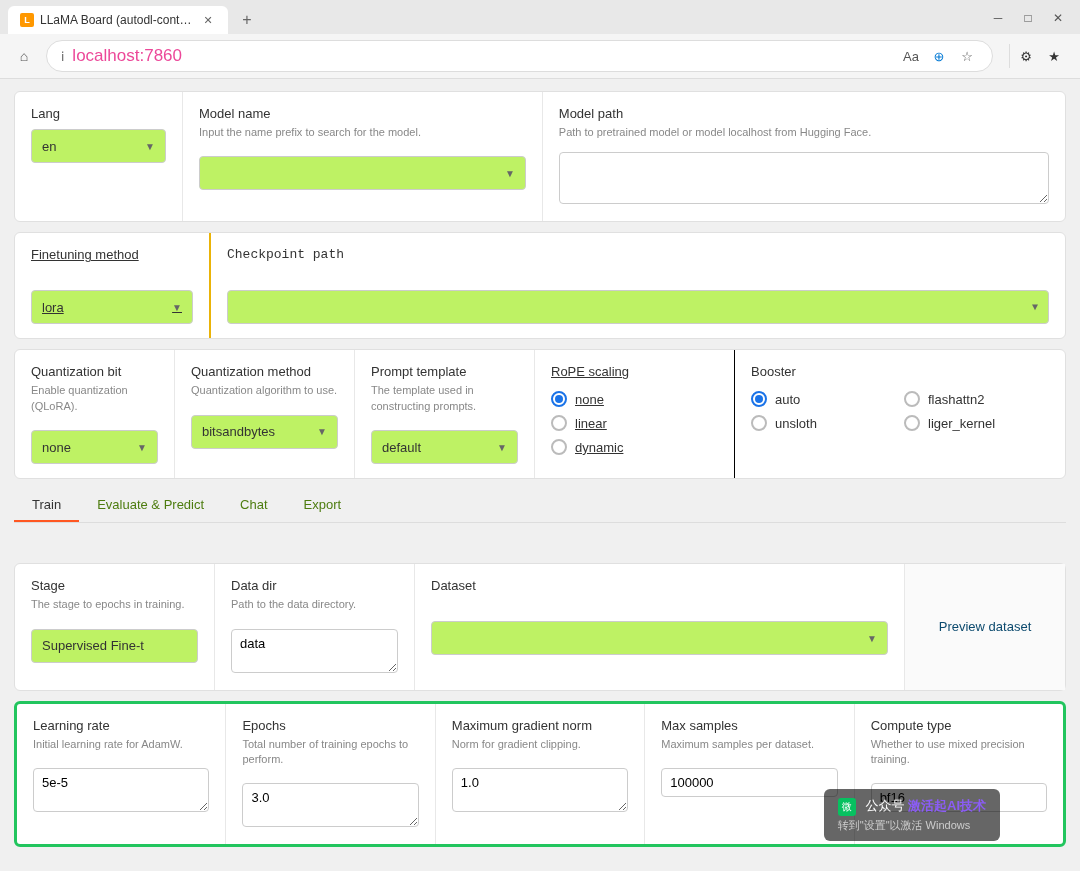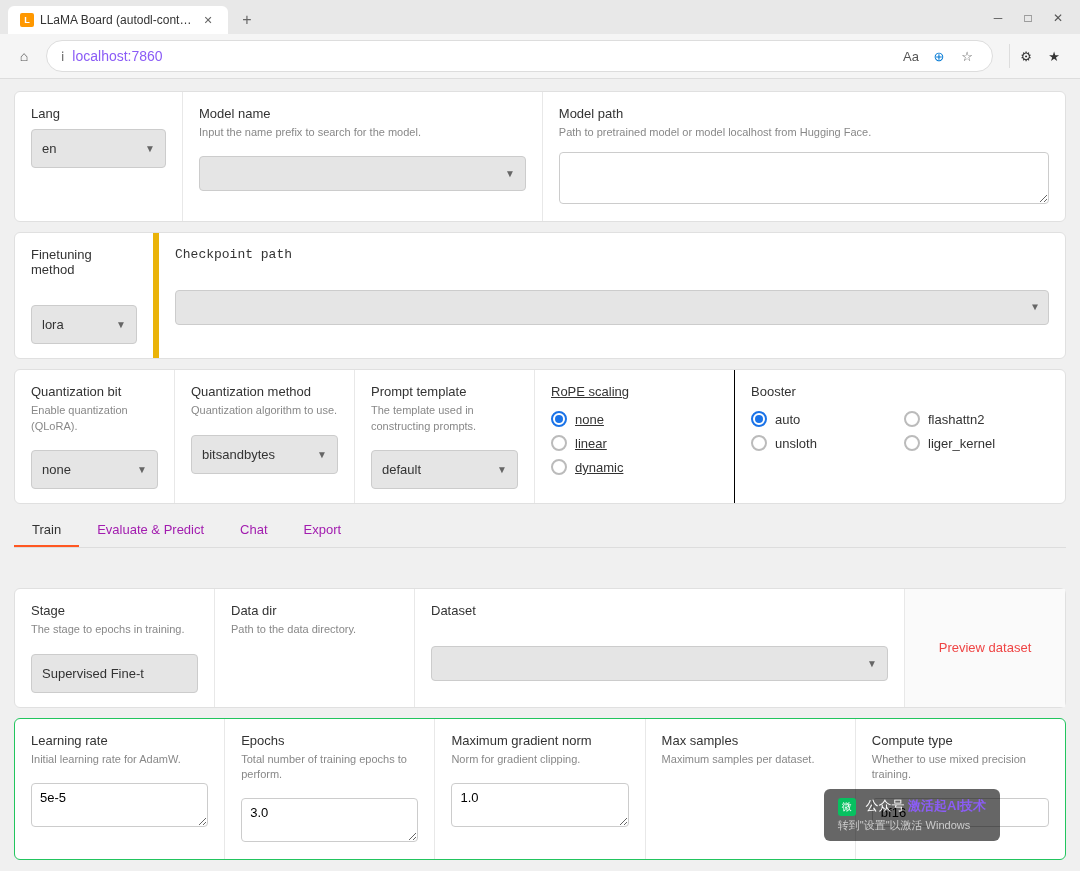--- a/index.html
+++ b/index.html
@@ -82,21 +82,21 @@
     }
     .url-box {
       flex: 1;
       background: white;
       border: 1px solid #ddd;
       border-radius: 20px;
       padding: 4px 14px;
       display: flex; align-items: center;
       gap: 8px;
     }
-    .url-text { font-size: 14px; color: #8b5cf6; }
+    .url-text { font-size: 17px; color: #ec4899; }
     .addr-icons {
       margin-left: auto;
       display: flex; align-items: center; gap: 6px;
     }
     .addr-icon {
       width: 22px; height: 22px;
       border-radius: 50%;
       display: flex; align-items: center; justify-content: center;
       font-size: 13px; color: #555; cursor: pointer;
     }
@@ -140,22 +140,22 @@
       margin-top: 4px;
     }
 
     
     .select-control {
       display: flex;
       align-items: center;
       justify-content: space-between;
       border: 1px solid #ccc;
       border-radius: 4px;
-      padding: 11px 10px;
-      background: #e5e5e5;
+      padding: 4px 10px;
+      background: #bef264;
       cursor: pointer;
       font-size: 13px;
       color: #333;
       min-height: 34px;
     }
     .select-arrow { font-size: 10px; color: #666; }
 
     
     .textarea-control {
       width: 100%;
@@ -201,21 +201,21 @@
       gap: 0;
       border: 1px solid #e0e0e0;
       border-radius: 6px;
       background: white;
       margin-bottom: 10px;
       overflow: hidden;
     }
     .section2 > div {
       padding: 14px 16px;
     }
-    .section2 .finetune-col { width: 144px; border-right: 6px solid #eab308; flex-shrink: 0; }
+    .section2 .finetune-col { width: 196px; border-right: 2px solid #eab308; flex-shrink: 0; text-decoration: underline; }
     .section2 .checkpoint-col { flex: 1; font-family: Liberation Mono, monospace; }
 
     
     .section3 {
       display: flex;
       gap: 0;
       border: 1px solid #e0e0e0;
       border-radius: 6px;
       background: white;
       margin-bottom: 10px;
@@ -272,21 +272,21 @@
     
     .tabs-bar {
       display: flex;
       gap: 0;
       border-bottom: 1px solid #ddd;
       margin-bottom: 10px;
     }
     .tab-item {
       padding: 8px 18px;
       font-size: 13px;
-      color: #a21caf;
+      color: #4d7c0f;
       cursor: pointer;
       border-bottom: 2px solid transparent;
     }
     .tab-item.active {
       color: #333;
       font-weight: 500;
       border-bottom: 2px solid #ff5722;
     }
 
     
@@ -310,30 +310,30 @@
     .stage-col { width: 200px; border-right: 1px solid #e8e8e8; flex-shrink: 0; }
     .datadir-col { width: 200px; border-right: 1px solid #e8e8e8; flex-shrink: 0; }
     .dataset-col { flex: 1; border-right: 1px solid #e8e8e8; }
     .preview-col {
       width: 160px;
       display: flex; align-items: center; justify-content: center;
       background: #fafafa;
     }
     .preview-btn {
       font-size: 13px;
-      color: #ef4444;
+      color: #0c4a6e;
       font-weight: 500;
       cursor: pointer;
     }
 
     
     .lr-row {
       display: flex;
       gap: 0;
-      border: 1px solid #22c55e;
+      border: 3px solid #22c55e;
       border-radius: 6px;
       background: white;
       margin-bottom: 10px;
       overflow: hidden;
     }
     .lr-row > div {
       padding: 14px 16px;
       border-right: 1px solid #e8e8e8;
       flex: 1;
     }
@@ -562,20 +562,23 @@
             <div class="select-control" style="margin-top:8px;">
               <span>Supervised Fine-t</span>
             </div>
           </div>
         </div>
       </div>
       <div class="datadir-col">
         <div class="field-group">
           <span class="field-label">Data dir</span>
           <span class="field-hint">Path to the data directory.</span>
+          <div class="field-control">
+            <textarea class="textarea-control" style="margin-top: 8px; min-height: 40px;">data</textarea>
+          </div>
         </div>
       </div>
       <div class="dataset-col">
         <div class="field-group">
           <span class="field-label">Dataset</span>
           <div class="field-control">
             <div class="select-control" style="margin-top:20px;">
               <span></span>
               <span class="select-arrow">▼</span>
             </div>
@@ -613,20 +616,23 @@
         <span class="field-hint">Norm for gradient clipping.</span>
         <div class="field-control">
           <textarea class="textarea-control" style="margin-top: 8px; min-height: 36px;">1.0</textarea>
         </div>
       </div>
     </div>
     <div>
       <div class="field-group">
         <span class="field-label">Max samples</span>
         <span class="field-hint">Maximum samples per dataset.</span>
+        <div class="field-control">
+          <input class="input-control" style="margin-top: 8px;" value="100000">
+        </div>
       </div>
     </div>
     <div>
       <div class="field-group">
         <span class="field-label">Compute type</span>
         <span class="field-hint">Whether to use mixed precision training.</span>
         <div class="field-control">
           <input class="input-control" style="margin-top: 8px;" value="bf16">
         </div>
       </div>

